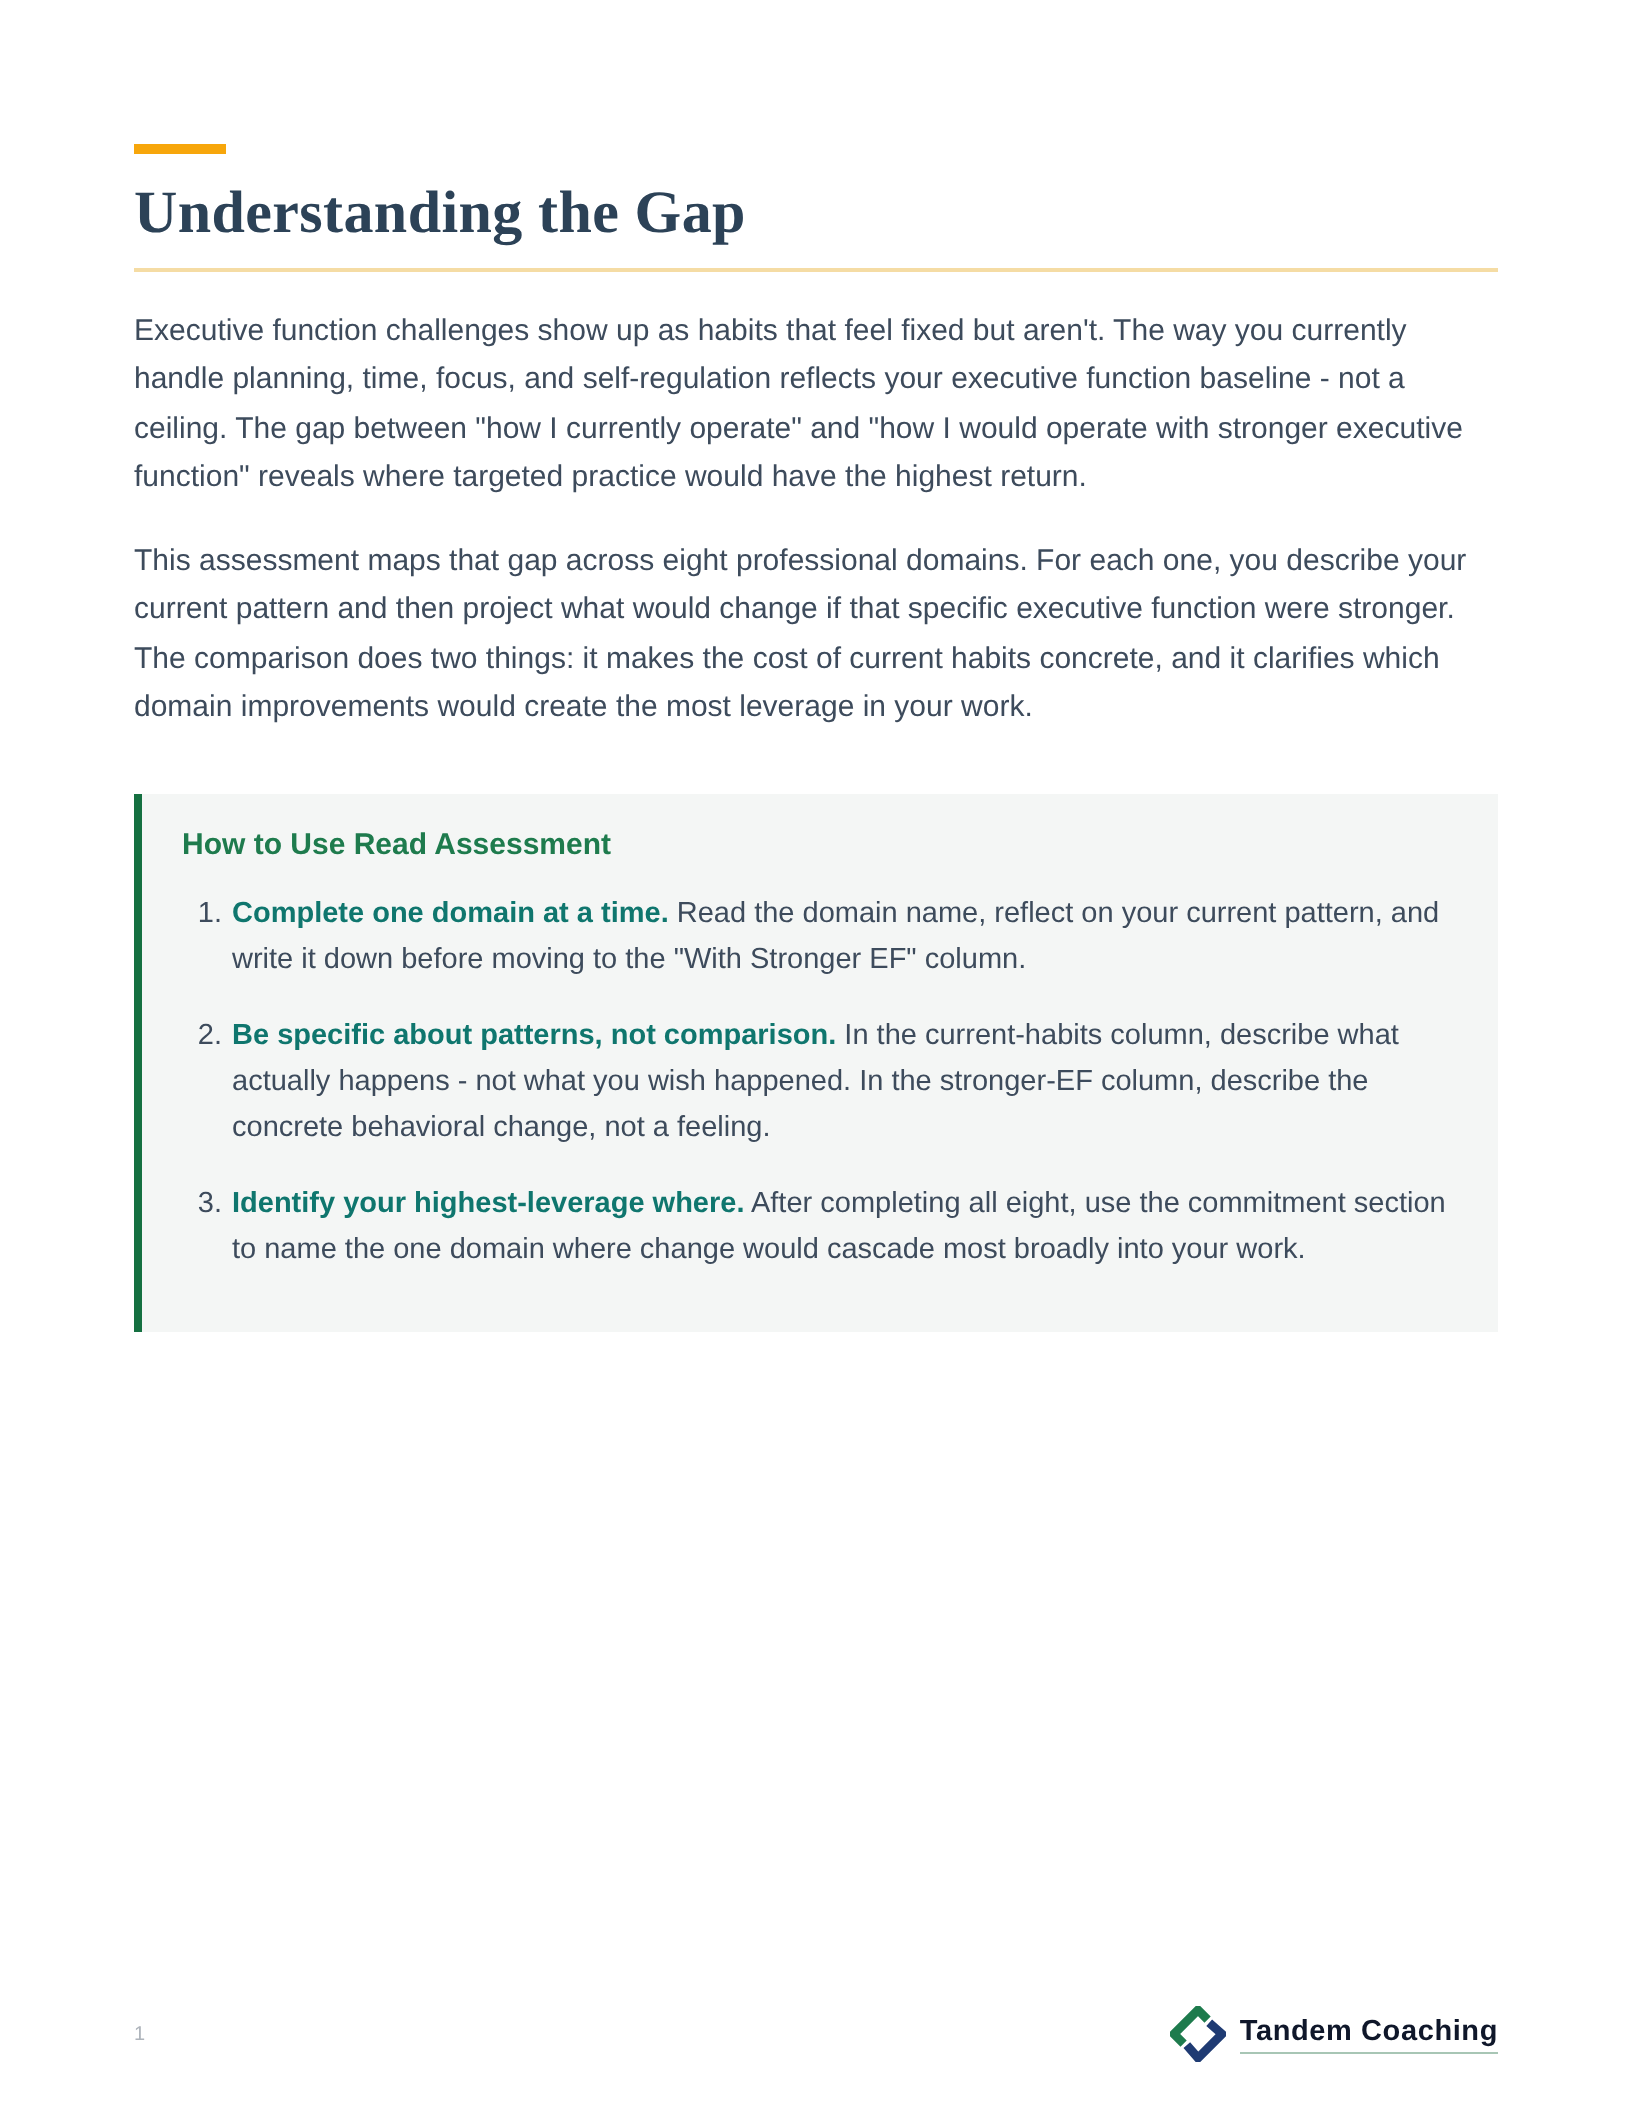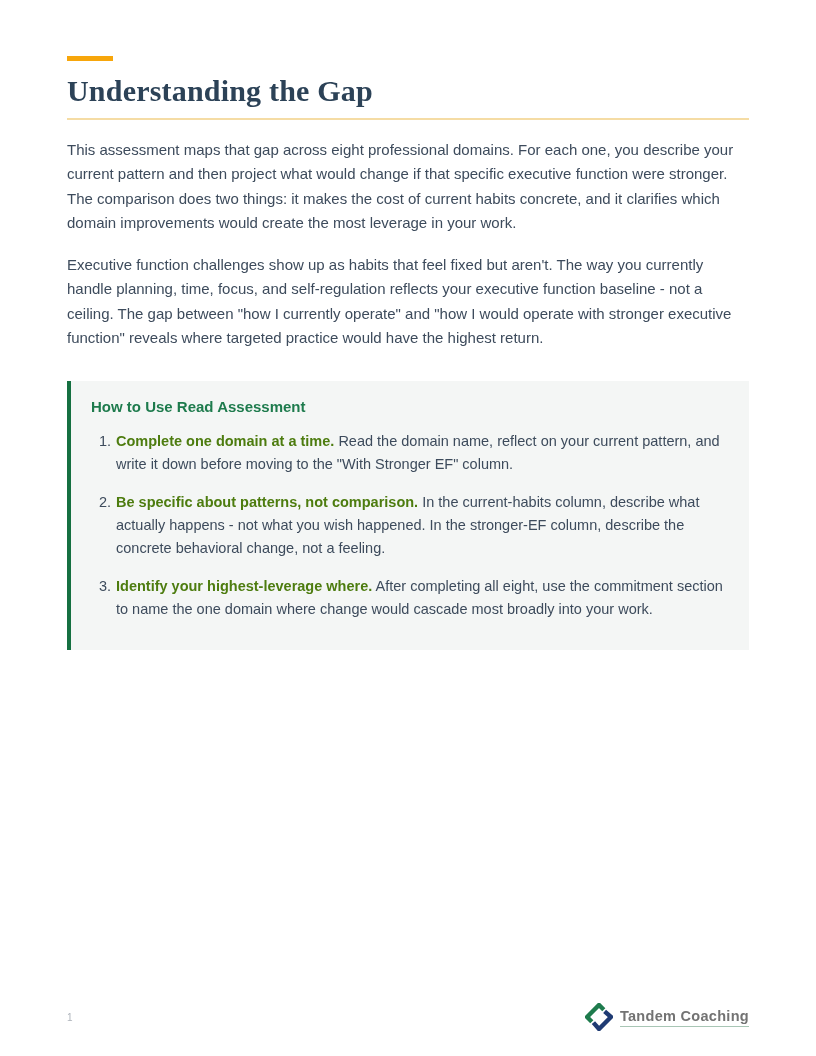--- a/index.html
+++ b/index.html
@@ -6,21 +6,21 @@
   html, body { background: #ffffff; }
   body {
     width: 816px; height: 1056px;
     font-family: "Liberation Sans", sans-serif;
     position: relative;
     -webkit-font-smoothing: antialiased;
   }
   .page {
     position: relative;
     width: 816px; height: 1056px;
-    padding: 0 67px;
+    padding: 16px 67px;
     background: #ffffff;
     overflow: hidden;
   }
   .accent-bar {
     margin-top: 56px;
     width: 46px; height: 5px;
     background: #F7A60B;
   }
   h1.page-title {
     margin-top: 13px;
@@ -65,21 +65,21 @@
     margin-bottom: 15px;
   }
   .step .num {
     flex: none;
     width: 20px;
     text-align: right;
     margin-right: 5px;
   }
   .step .step-body strong {
     font-weight: 700;
-    color: #4d7c0f;
+    color: #0f766e;
   }
 
   .footer {
     position: absolute;
     left: 67px; right: 67px; bottom: 24px;
     display: flex;
     justify-content: space-between;
     align-items: center;
     height: 30px;
   }
@@ -92,39 +92,39 @@
     align-items: center;
     gap: 7px;
     text-decoration: none;
     cursor: pointer;
   }
   .brand-icon { display: block; }
   .brand-text {
     font-weight: 700;
     font-size: 14.5px;
     letter-spacing: 0.3px;
-    color: #737373;
+    color: #0f172a;
     border-bottom: 1px solid #A8C6B5;
     padding-bottom: 2px;
   }
 </style>
 </head>
 <body>
 
 <div class="page">
 
   <div class="accent-bar"></div>
 
   <h1 class="page-title">Understanding the Gap</h1>
 
   <div class="title-rule"></div>
 
+  <p class="body-para">Executive function challenges show up as habits that feel fixed but aren't. The way you currently handle planning, time, focus, and self-regulation reflects your executive function baseline - not a ceiling. The gap between "how I currently operate" and "how I would operate with stronger executive function" reveals where targeted practice would have the highest return.</p>
+
   <p class="body-para">This assessment maps that gap across eight professional domains. For each one, you describe your current pattern and then project what would change if that specific executive function were stronger. The comparison does two things: it makes the cost of current habits concrete, and it clarifies which domain improvements would create the most leverage in your work.</p>
-
-  <p class="body-para">Executive function challenges show up as habits that feel fixed but aren't. The way you currently handle planning, time, focus, and self-regulation reflects your executive function baseline - not a ceiling. The gap between "how I currently operate" and "how I would operate with stronger executive function" reveals where targeted practice would have the highest return.</p>
 
   <div class="callout">
     <div class="callout-title">How to Use Read Assessment</div>
 
     <div class="step">
       <span class="num">1.</span>
       <span class="step-body"><strong>Complete one domain at a time.</strong> <span>Read the domain name, reflect on your current pattern, and write it down before moving to the "With Stronger EF" column.</span></span>
     </div>
 
     <div class="step">

